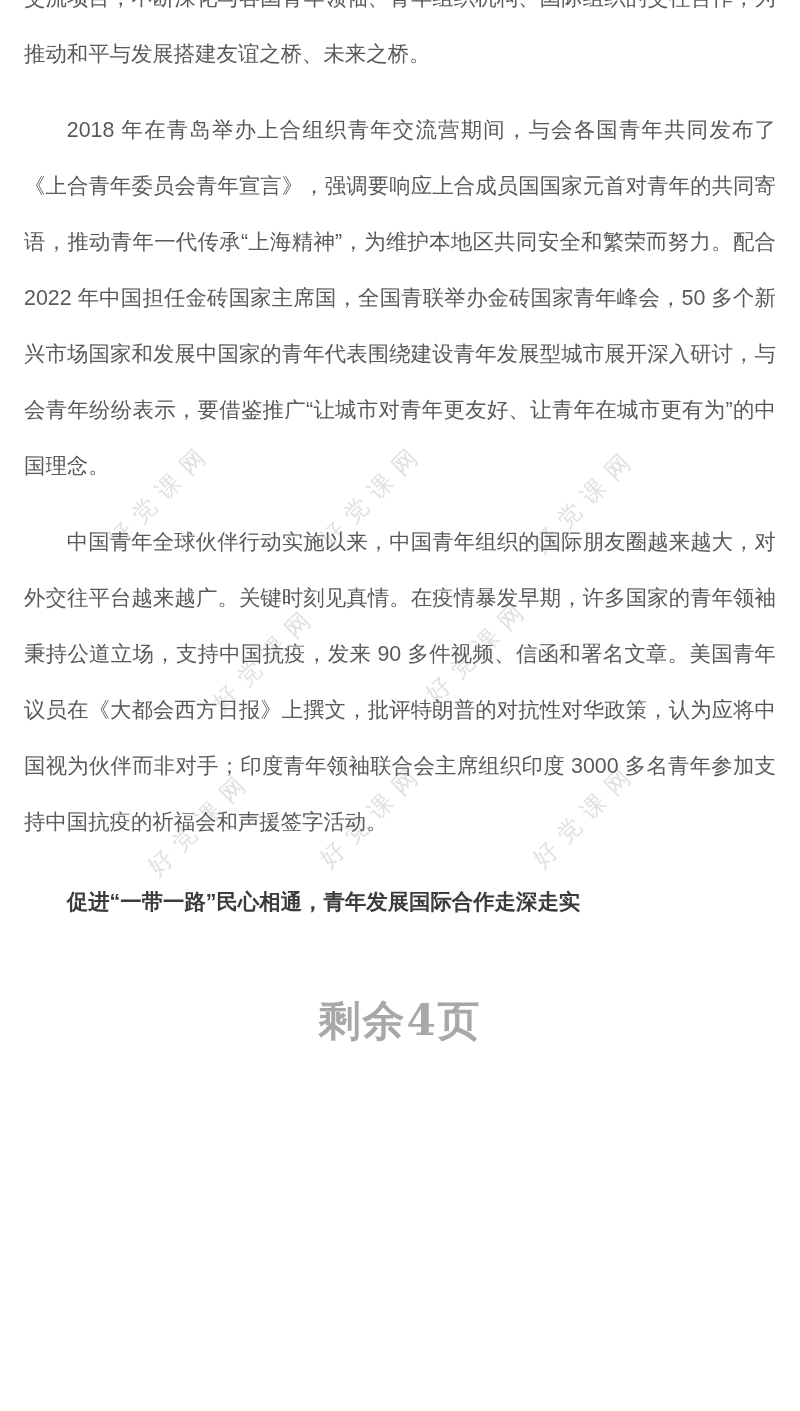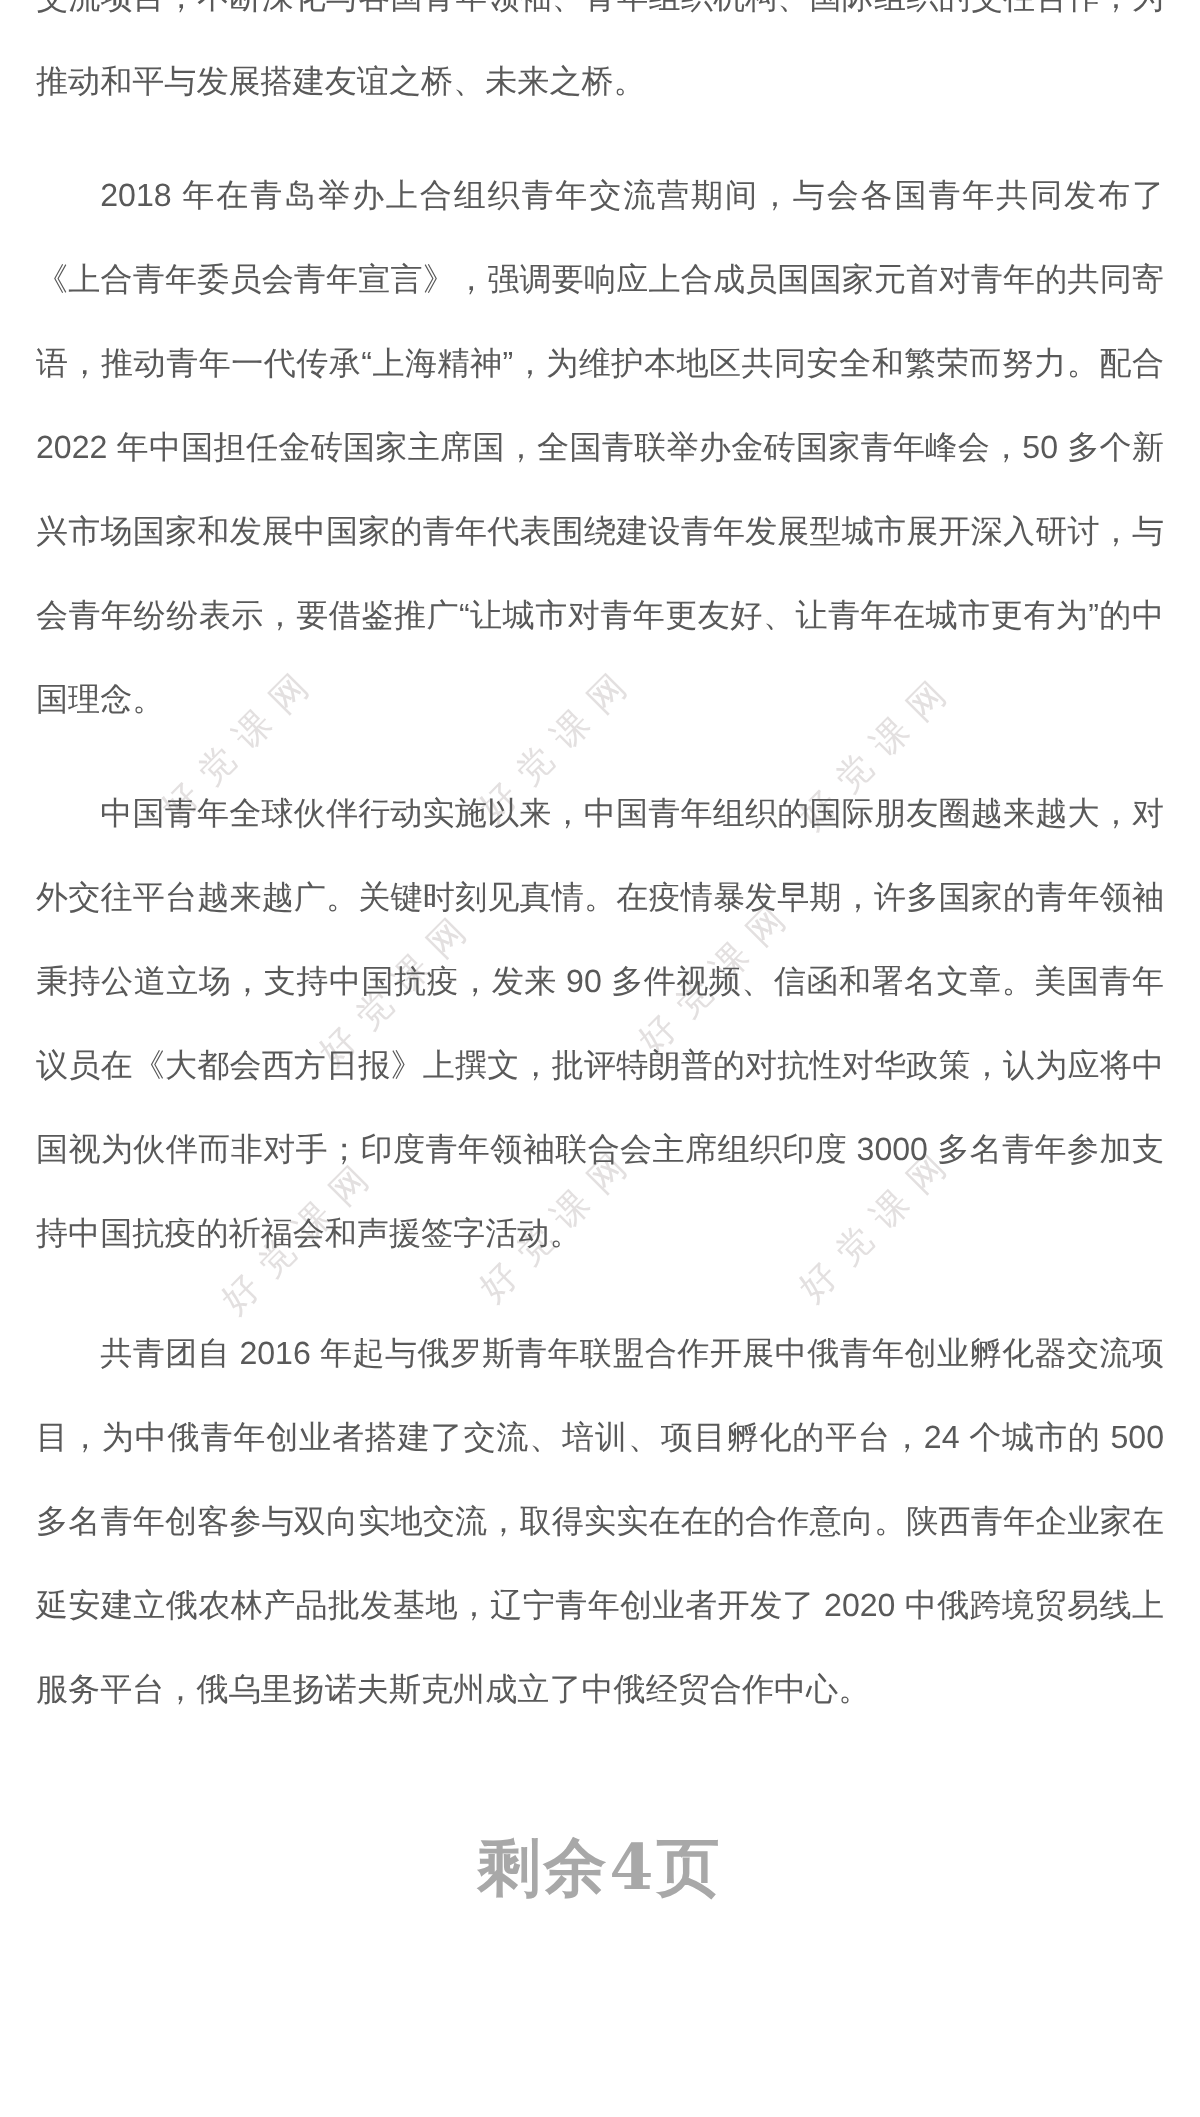--- a/index.html
+++ b/index.html
@@ -96,21 +96,21 @@
       <span class="watermark" style="left: 585px; top: 815px; color: rgb(227, 224, 224);">好党课网</span>
     </div>
 
   <article class="content">
     <p class="para continuation">交流项目，不断深化与各国青年领袖、青年组织机构、国际组织的交往合作，为推动和平与发展搭建友谊之桥、未来之桥。</p>
 
     <p class="para">2018 年在青岛举办上合组织青年交流营期间，与会各国青年共同发布了《上合青年委员会青年宣言》，强调要响应上合成员国国家元首对青年的共同寄语，推动青年一代传承“上海精神”，为维护本地区共同安全和繁荣而努力。配合 2022 年中国担任金砖国家主席国，全国青联举办金砖国家青年峰会，50 多个新兴市场国家和发展中国家的青年代表围绕建设青年发展型城市展开深入研讨，与会青年纷纷表示，要借鉴推广“让城市对青年更友好、让青年在城市更有为”的中国理念。</p>
 
     <p class="para">中国青年全球伙伴行动实施以来，中国青年组织的国际朋友圈越来越大，对外交往平台越来越广。关键时刻见真情。在疫情暴发早期，许多国家的青年领袖秉持公道立场，支持中国抗疫，发来 90 多件视频、信函和署名文章。美国青年议员在《大都会西方日报》上撰文，批评特朗普的对抗性对华政策，认为应将中国视为伙伴而非对手；印度青年领袖联合会主席组织印度 3000 多名青年参加支持中国抗疫的祈福会和声援签字活动。</p>
 
+    <h2 class="heading">促进“一带一路”民心相通，青年发展国际合作走深走实</h2>
 
-    <p class="para after-heading">共青团自 2016 年起与俄罗斯青年联盟合作开展中俄青年创业孵化器交流项目，为中俄青年创业者搭建了交流、培训、项目孵化的平台，24 个城市的 500 多名青年创客参与双向实地交流，取得实实在在的合作意向。陕西青年企业家在延安建立俄农林产品批发基地，辽宁青年创业者开发了 2020 中俄跨境贸易线上服务平台，俄乌里扬诺夫斯克州成立了中俄经贸合作中心。</p>
 
     <div class="banner">
       <span>剩余4页</span>
     </div>
   </article>
 
 </main>
 
 </body></html>

